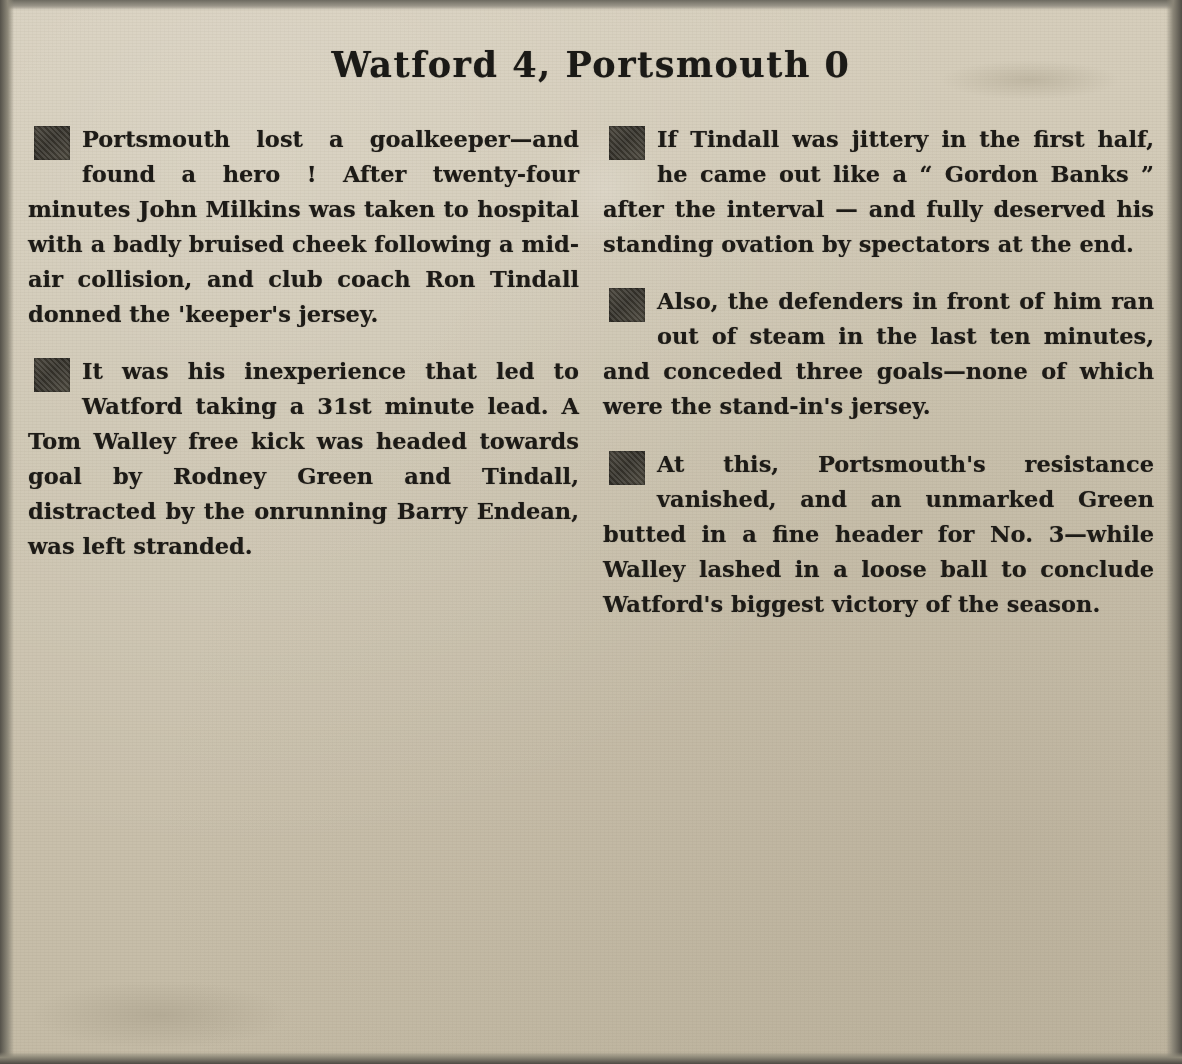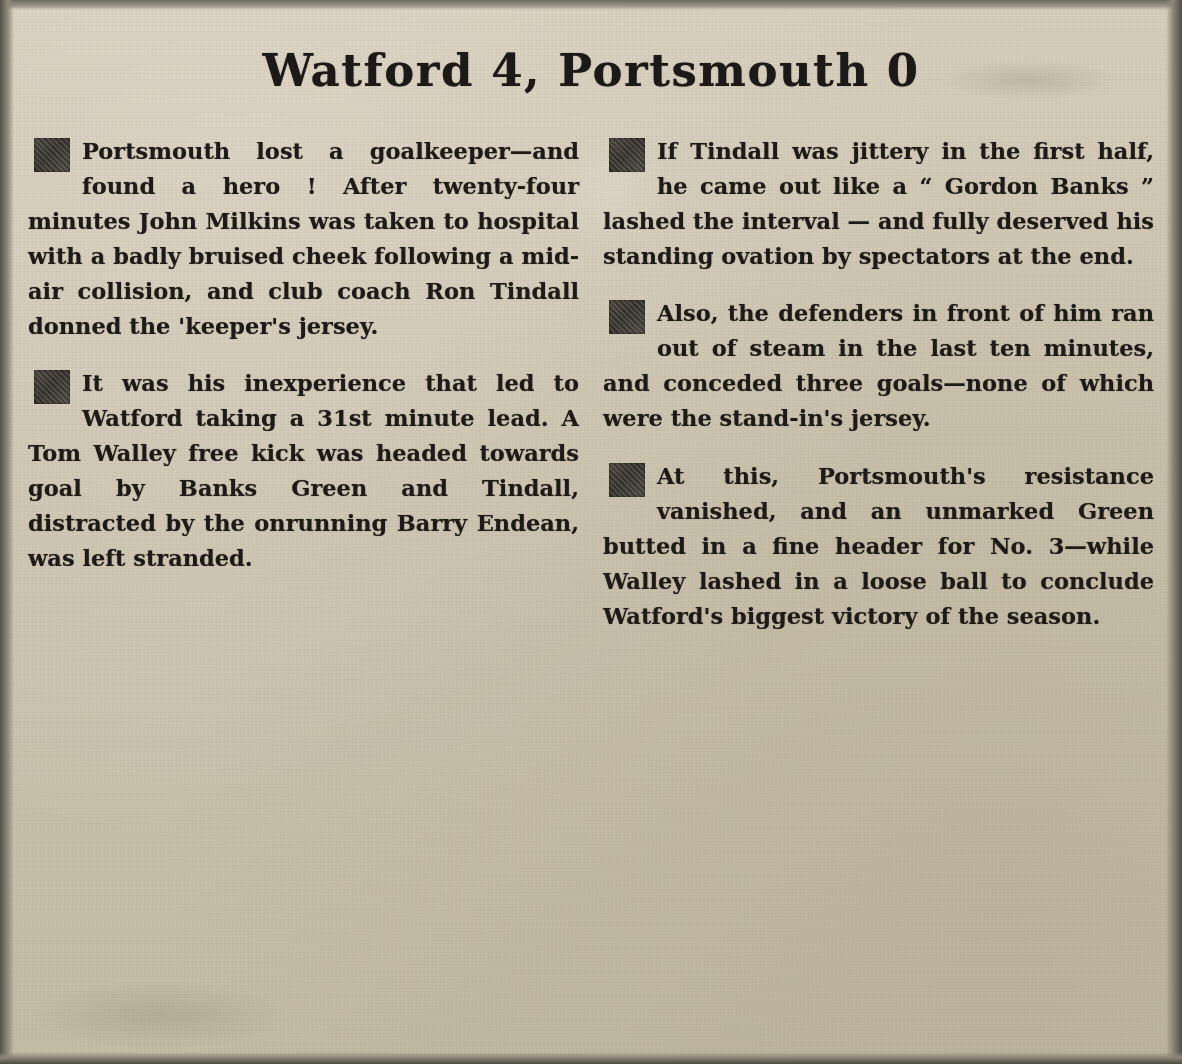--- a/index.html
+++ b/index.html
@@ -57,21 +57,21 @@
     left: 18px;
     top: 12px;
     right: 18px;
     bottom: 12px;
   }
 
   .headline {
     text-align: center;
     font-family: "DejaVu Serif", serif;
     font-weight: bold;
-    font-size: 45px;
+    font-size: 35px;
     letter-spacing: 1.5px;
     color: #1b1a17;
     margin-top: 32px;
     margin-bottom: 6px;
     text-shadow: 0 0 1px rgba(40,35,25,0.55);
   }
 
   .columns {
     display: flex;
     gap: 24px;
@@ -129,27 +129,27 @@
 
   <div class="content">
     <div class="headline">Watford 4, Portsmouth 0</div>
 
     <div class="columns">
       <div class="col">
         <p class="para tight">
           <span class="dingbat"></span><span>Portsmouth lost a goalkeeper—and found a hero ! After twenty-four minutes John Milkins was taken to hospital with a badly bruised cheek following a mid-air collision, and club coach Ron Tindall donned the 'keeper's jersey.</span>
         </p>
         <p class="para">
-          <span class="dingbat"></span><span>It was his inexperience that led to Watford taking a 31st minute lead. A Tom Walley free kick was headed towards goal by Banks Green and Tindall, distracted by the onrunning Barry Endean, was left stranded.</span>
+          <span class="dingbat"></span><span>It was his inexperience that led to Watford taking a 31st minute lead. A Tom Walley free kick was headed towards goal by Rodney Green and Tindall, distracted by the onrunning Barry Endean, was left stranded.</span>
         </p>
       </div>
 
       <div class="col">
         <p class="para tight">
-          <span class="dingbat"></span><span>If Tindall was jittery in the first half, he came out like a “ Gordon Banks ” lashed the interval — and fully deserved his standing ovation by spectators at the end.</span>
+          <span class="dingbat"></span><span>If Tindall was jittery in the first half, he came out like a “ Gordon Banks ” after the interval — and fully deserved his standing ovation by spectators at the end.</span>
         </p>
         <p class="para tight">
           <span class="dingbat"></span><span>Also, the defenders in front of him ran out of steam in the last ten minutes, and conceded three goals—none of which were the stand-in's jersey.</span>
         </p>
         <p class="para tight">
           <span class="dingbat"></span><span>At this, Portsmouth's resistance vanished, and an unmarked Green butted in a fine header for No. 3—while Walley lashed in a loose ball to conclude Watford's biggest victory of the season.</span>
         </p>
       </div>
     </div>
   </div>

